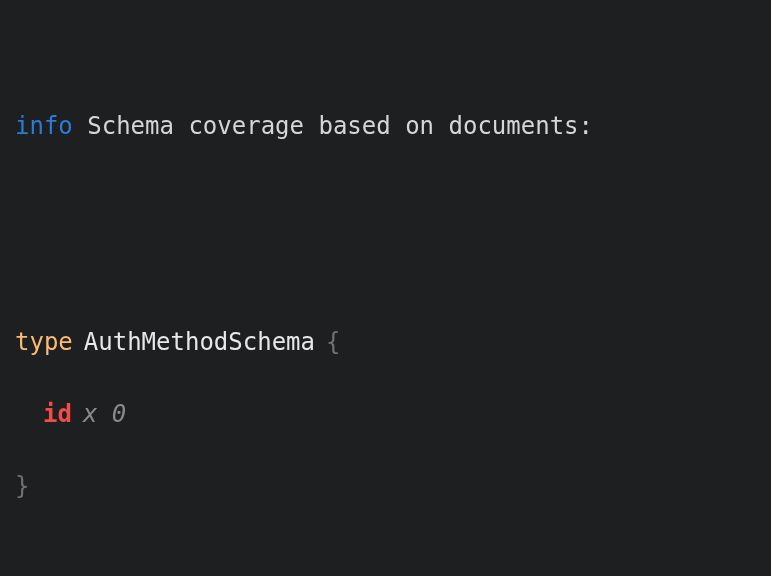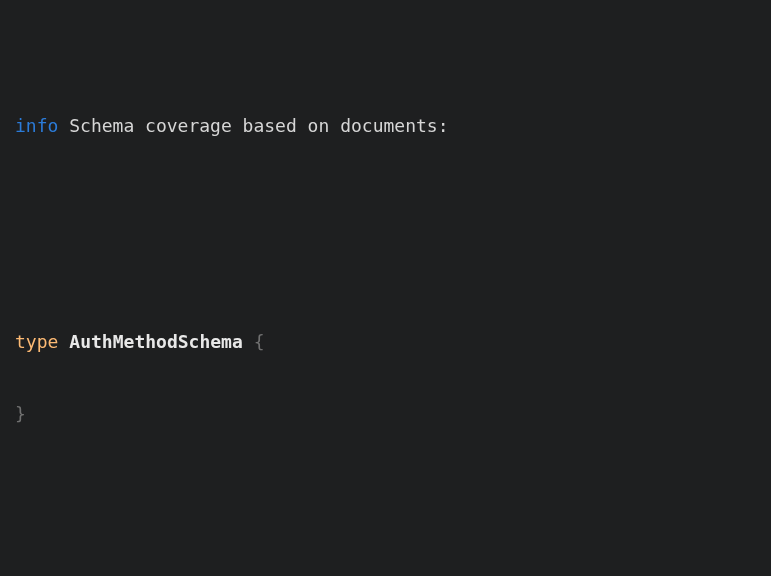--- a/index.html
+++ b/index.html
@@ -8,21 +8,21 @@
     background: #1e1f20;
   }
   .terminal {
     position: relative;
     width: 771px;
     height: 576px;
     box-sizing: border-box;
     background: #1e1f20;
     padding: 18px 10px 0 15px;
     font-family: "DejaVu Sans Mono", "Liberation Mono", monospace;
-    font-size: 18px;
+    font-size: 24px;
     line-height: 24px;
     white-space: pre;
     overflow: hidden;
   }
   .line {
     height: 24px;
   }
   .blank {
     height: 24px;
   }
@@ -37,21 +37,21 @@
   }
   .kw {
     color: #707070;
   }
   .kw-type {
     color: #fdba74;
     margin-right: 11px;
   }
   .type-name {
     color: #e8e8e8;
-    font-weight: bold;
+    font-weight: normal;
   }
   .open-brace {
     color: #707070;
     margin-left: 11px;
   }
   .field-name {
     color: #e8e8e8;
     font-weight: bold;
   }
   .field-name.missing {
@@ -68,20 +68,21 @@
 
 <div class="terminal">
 
   
   <div class="line"><span class="info-badge">info</span><span> </span><span class="msg">Schema coverage based on documents:</span></div>
 
   <div class="blank"></div>
 
   
   <div class="line"><span class="kw-type">type</span><span class="type-name">AuthMethodSchema</span><span class="open-brace">{</span></div>
+  <div class="line indent"><span class="field-name missing">id</span><span class="count">x 0</span></div>
   <div class="line"><span class="kw">}</span></div>
 
   <div class="blank"></div>
 
   
   
   
   
   
   

